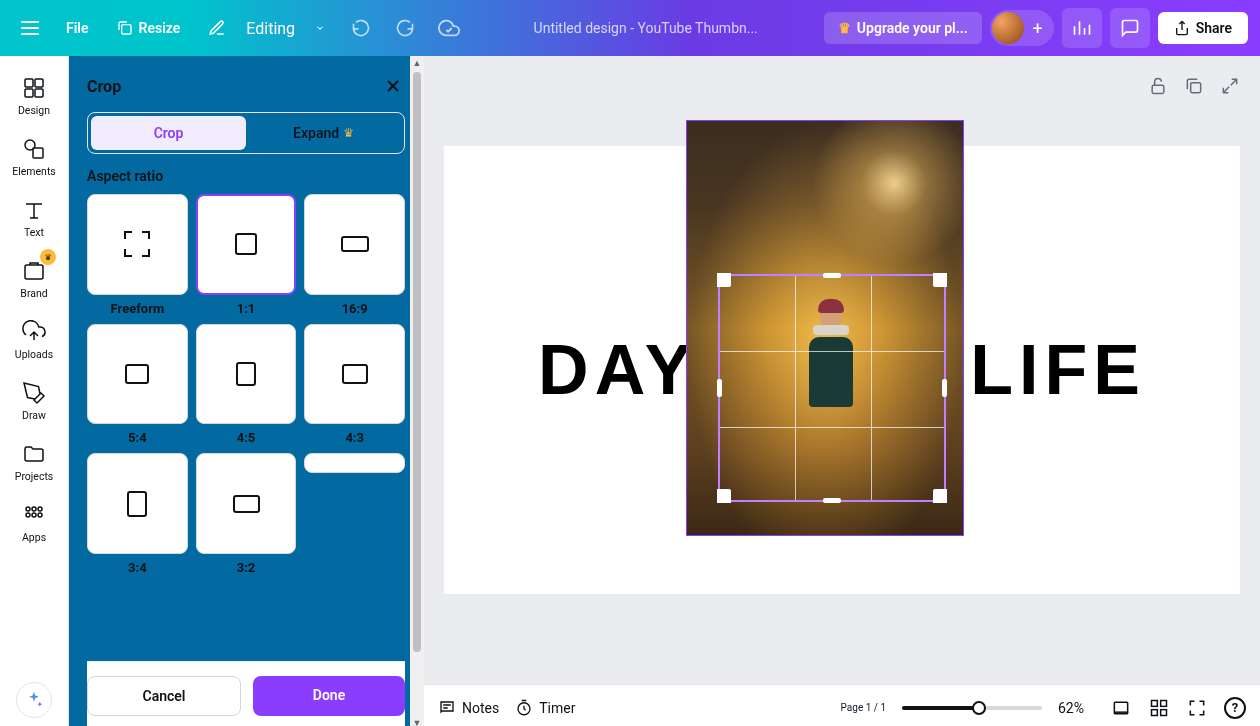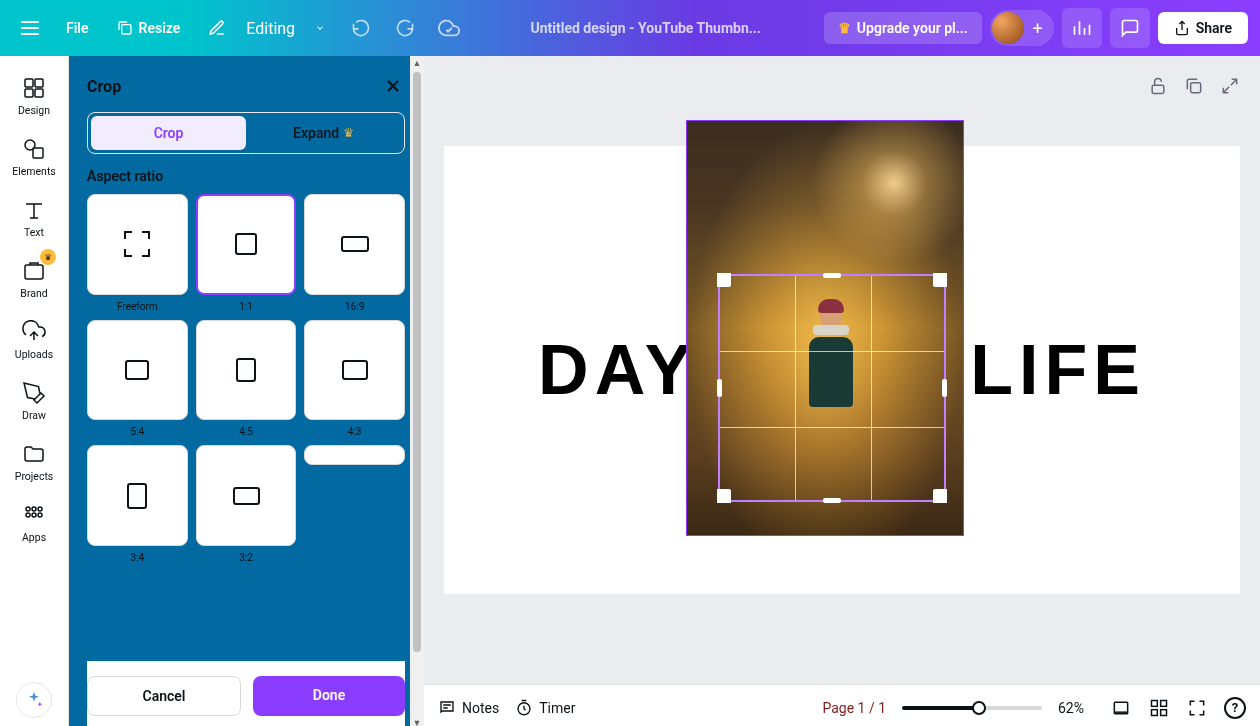--- a/index.html
+++ b/index.html
@@ -9,21 +9,21 @@
 .topbar { height: 56px; background: linear-gradient(90deg, #01c4cc 0%, #00c4cc 15%, #6a3be4 55%, #8b3dff 100%); display: flex; align-items: center; padding: 0 12px; gap: 8px; color: #fff; }
 .menu-btn { width: 36px; height: 36px; display: flex; align-items: center; justify-content: center; border-radius: 4px; cursor: pointer; }
 .menu-lines { width: 18px; height: 14px; display: flex; flex-direction: column; justify-content: space-between; }
 .menu-lines span { height: 2px; background: #fff; border-radius: 1px; }
 .top-item { padding: 6px 10px; font-size: 14px; font-weight: 600; display: flex; align-items: center; gap: 6px; cursor: pointer; }
 .resize-icon { width: 16px; height: 16px; }
 .editing-wrap { display: flex; align-items: center; gap: 20px; padding: 6px 10px; cursor: pointer; }
 .pencil-icon { width: 18px; height: 18px; }
 .chevron { width: 10px; height: 10px; }
 .top-icon-btn { width: 36px; height: 36px; display: flex; align-items: center; justify-content: center; opacity: 0.7; cursor: pointer; }
-.doc-title { flex: 1; text-align: center; color: rgba(255,255,255,0.75); font-size: 14px; font-weight: 700; }
+.doc-title { flex: 1; text-align: center; color: rgba(255,255,255,0.75); font-size: 14px; font-weight: 400; }
 .upgrade-pill { background: rgba(255,255,255,0.18); padding: 8px 14px; border-radius: 6px; font-size: 14px; font-weight: 600; display: flex; align-items: center; gap: 6px; cursor: pointer; }
 .crown { color: #fdba3b; }
 .avatar-group { display: flex; align-items: center; background: rgba(255,255,255,0.15); border-radius: 20px; padding: 2px; }
 .avatar { width: 32px; height: 32px; border-radius: 50%; background: radial-gradient(circle at 30% 30%, #f4a460, #8b4513); }
 .avatar-plus { width: 28px; height: 28px; display: flex; align-items: center; justify-content: center; color: #fff; font-size: 18px; cursor: pointer; }
 .top-circle-btn { width: 40px; height: 40px; border-radius: 6px; background: rgba(255,255,255,0.15); display: flex; align-items: center; justify-content: center; cursor: pointer; }
 .share-btn { background: #fff; color: #0d1216; padding: 8px 16px; border-radius: 6px; font-weight: 600; font-size: 14px; display: flex; align-items: center; gap: 6px; cursor: pointer; }
 
 
 .main { display: flex; height: calc(726px - 52px); }
@@ -48,21 +48,21 @@
 .segmented { display: flex; border: 1px solid #e5e5e5; border-radius: 8px; padding: 3px; margin-bottom: 14px; }
 .seg-btn { flex: 1; text-align: center; padding: 9px 0; font-size: 14px; font-weight: 500; border-radius: 6px; cursor: pointer; color: #0d1216; display: flex; align-items: center; justify-content: center; gap: 4px; }
 .seg-btn.active { background: #f2ecff; color: #8b3dff; font-weight: 600; }
 .smart-crop-btn { background: #8b3dff; color: #fff; padding: 11px; border-radius: 8px; font-weight: 600; font-size: 14px; display: flex; align-items: center; justify-content: center; gap: 8px; cursor: pointer; margin-bottom: 18px; }
 .section-label { font-size: 14px; font-weight: 600; color: #0d1216; margin-bottom: 10px; }
 .ratio-grid { display: grid; grid-template-columns: repeat(3, 1fr); gap: 8px; }
 .ratio-cell { display: flex; flex-direction: column; align-items: center; gap: 6px; }
 .ratio-box { width: 100%; aspect-ratio: 1; border: 1px solid #d8d8d8; border-radius: 8px; display: flex; align-items: center; justify-content: center; cursor: pointer; background: #fff; }
 .ratio-box.selected { border: 2px solid #8b3dff; }
 .ratio-shape { border: 2.5px solid #0d1216; border-radius: 3px; }
-.ratio-label { font-size: 10px; color: #0d1216; }
+.ratio-label { font-size: 13px; color: #0d1216; font-weight: bold; }
 .freeform-corners { width: 26px; height: 26px; position: relative; }
 .freeform-corners span { position: absolute; width: 8px; height: 8px; border: 2.5px solid #0d1216; }
 .freeform-corners span:nth-child(1) { top: 0; left: 0; border-right: none; border-bottom: none; }
 .freeform-corners span:nth-child(2) { top: 0; right: 0; border-left: none; border-bottom: none; }
 .freeform-corners span:nth-child(3) { bottom: 0; left: 0; border-right: none; border-top: none; }
 .freeform-corners span:nth-child(4) { bottom: 0; right: 0; border-left: none; border-top: none; }
 .panel-footer { display: flex; gap: 12px; padding: 14px 0; border-top: 1px solid #eee; margin-top: auto; background: #fff; }
 .footer-btn { flex: 1; padding: 11px; border-radius: 8px; font-weight: 600; font-size: 14px; text-align: center; cursor: pointer; }
 .footer-btn.cancel { border: 1px solid #d8d8d8; color: #0d1216; }
 .footer-btn.done { background: #8b3dff; color: #fff; }
@@ -96,21 +96,21 @@
 .person-hat { width: 26px; height: 14px; background: #8a3040; border-radius: 12px 12px 4px 4px; position: absolute; top: -8px; left: -2px; }
 .person-body { width: 44px; height: 70px; background: #1a3a35; border-radius: 10px 10px 4px 4px; margin: 2px auto 0; }
 .person-scarf { width: 36px; height: 10px; background: #d8d4c8; border-radius: 4px; margin: -4px auto 0; position: relative; z-index: 2; }
 
 .add-page { margin: 0 18px 10px 18px; padding: 11px; text-align: center; border: 1px solid #d8d8d8; border-radius: 8px; color: #0d1216; font-size: 14px; cursor: pointer; background: #fff; }
 
 
 .bottombar { height: 46px; border-top: 1px solid #e5e5e5; background: #fff; display: flex; align-items: center; padding: 0 14px; gap: 16px; }
 .bb-item { display: flex; align-items: center; gap: 6px; font-size: 14px; color: #0d1216; cursor: pointer; }
 .bb-spacer { flex: 1; }
-.page-indicator { font-size: 14px; color: #7f1d1d; }
+.page-indicator { font-size: 10px; color: #0f172a; }
 .zoom-slider { width: 140px; height: 4px; background: #d8d8d8; border-radius: 2px; position: relative; cursor: pointer; }
 .zoom-fill { position: absolute; left: 0; top: 0; bottom: 0; width: 55%; background: #0d1216; border-radius: 2px; }
 .zoom-thumb { position: absolute; left: 55%; top: 50%; transform: translate(-50%, -50%); width: 14px; height: 14px; background: #fff; border: 2px solid #0d1216; border-radius: 50%; }
 .zoom-pct { font-size: 14px; color: #0d1216; min-width: 36px; }
 .bb-icon { width: 22px; height: 22px; color: #0d1216; cursor: pointer; display: flex; align-items: center; justify-content: center; }
 .help-circle { width: 22px; height: 22px; border: 2px solid #0d1216; border-radius: 50%; display: flex; align-items: center; justify-content: center; font-size: 13px; font-weight: 700; }
 </style>
 </head>
 <body>
 

